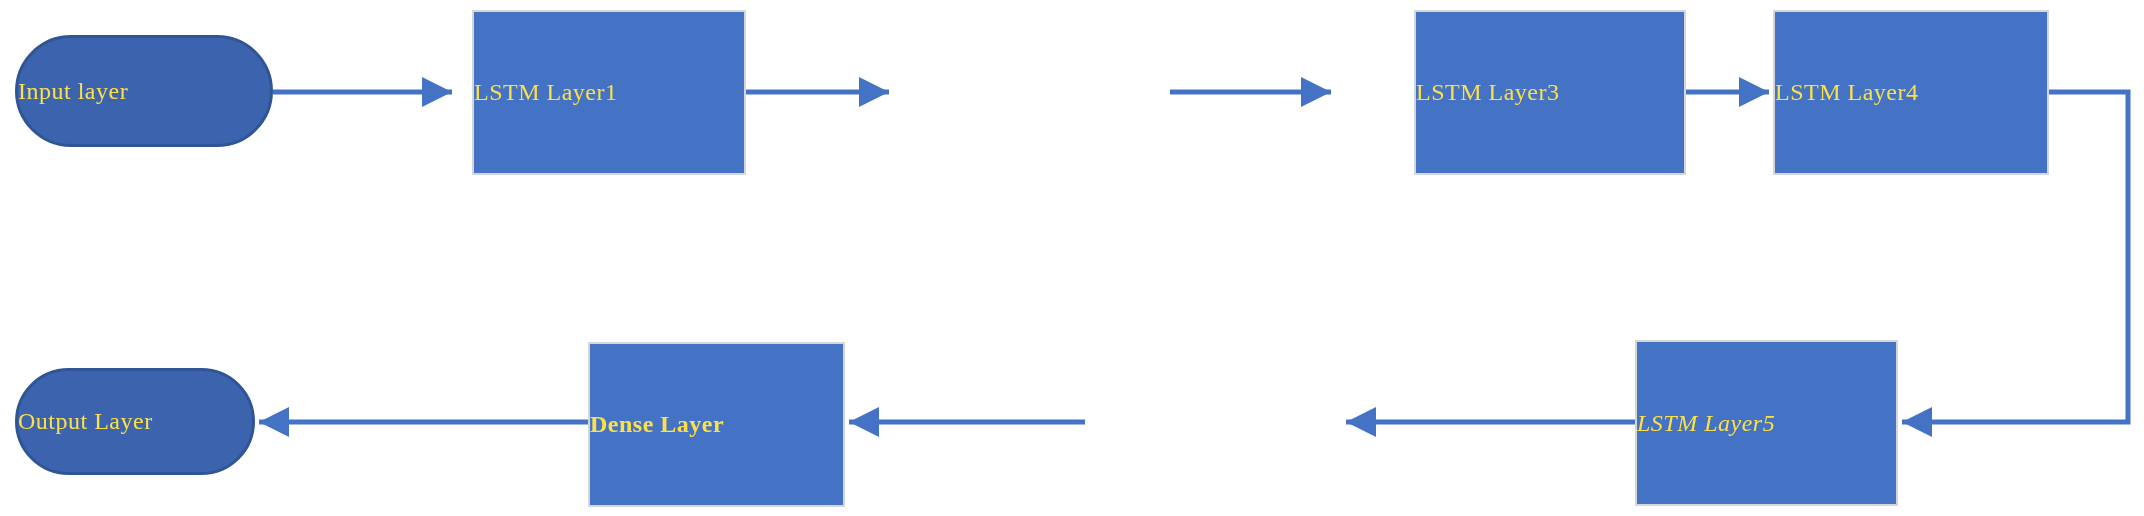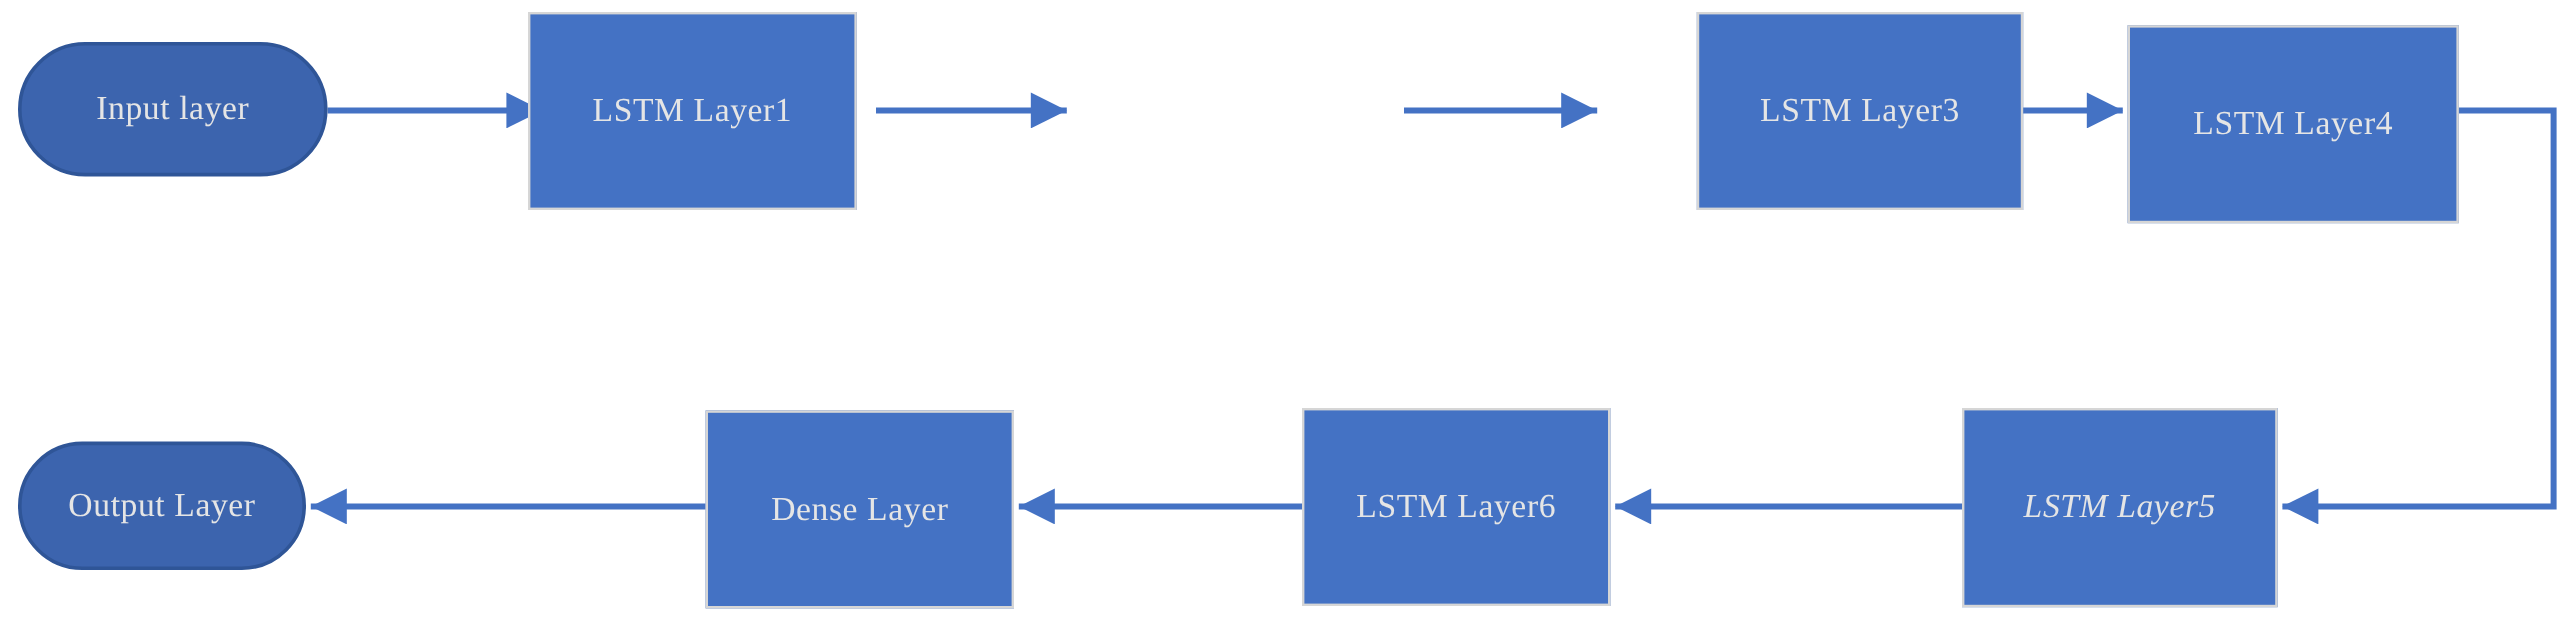--- a/index.html
+++ b/index.html
@@ -12,45 +12,44 @@
     width: 2144px;
     height: 516px;
     background: #ffffff;
     font-family: "Liberation Serif", "DejaVu Serif", serif;
     overflow: hidden;
   }
   .node {
     position: absolute;
     display: flex;
     align-items: center;
-    justify-content: center;
     box-sizing: border-box;
-    color: #e5e5e5;
-    font-size: 28px;
+    color: #fde047;
+    font-size: 24px;
     letter-spacing: 0.5px;
     text-align: center;
   }
   .rect-node {
     background: #4472C4;
     border: 2px solid #D6D6D6;
   }
   .stadium-node {
     background: #3C64AE;
     border: 3px solid #2F5597;
   }
   
   .n-input  { left: 15px;   top: 35px;  width: 258px; height: 112px; border-radius: 56px; }
-  .n-lstm1  { left: 440px;  top: 10px;  width: 274px; height: 165px; }
+  .n-lstm1  { left: 472px;  top: 10px;  width: 274px; height: 165px; }
   .n-lstm2  { left: 893px;  top: 10px;  width: 277px; height: 165px; }
   .n-lstm3  { left: 1414px; top: 10px;  width: 272px; height: 165px; }
-  .n-lstm4  { left: 1773px; top: 10px;  width: 276px; height: 165px; margin-top: 11px; }
+  .n-lstm4  { left: 1773px; top: 10px;  width: 276px; height: 165px; }
   
   .n-lstm5  { left: 1635px; top: 340px; width: 263px; height: 166px; font-style: italic; }
   .n-lstm6  { left: 1085px; top: 340px; width: 257px; height: 165px; }
-  .n-dense  { left: 588px;  top: 342px; width: 257px; height: 165px; }
+  .n-dense  { left: 588px;  top: 342px; width: 257px; height: 165px; font-weight: bold; }
   .n-output { left: 15px;   top: 368px; width: 240px; height: 107px; border-radius: 54px; font-family: Liberation Serif, serif; }
 
   .edges-svg {
     position: absolute;
     left: 0;
     top: 0;
     width: 2144px;
     height: 516px;
     pointer-events: none;
   }
@@ -92,23 +91,20 @@
   </div>
 
   <div class="node rect-node n-lstm4">
     <span>LSTM Layer4</span>
   </div>
 
   <div class="node rect-node n-lstm5">
     <span>LSTM Layer5</span>
   </div>
 
-  <div class="node rect-node n-lstm6">
-    <span>LSTM Layer6</span>
-  </div>
 
   <div class="node rect-node n-dense">
     <span>Dense Layer</span>
   </div>
 
   <div class="node stadium-node n-output">
     <span>Output Layer</span>
   </div>
 
 </div>

